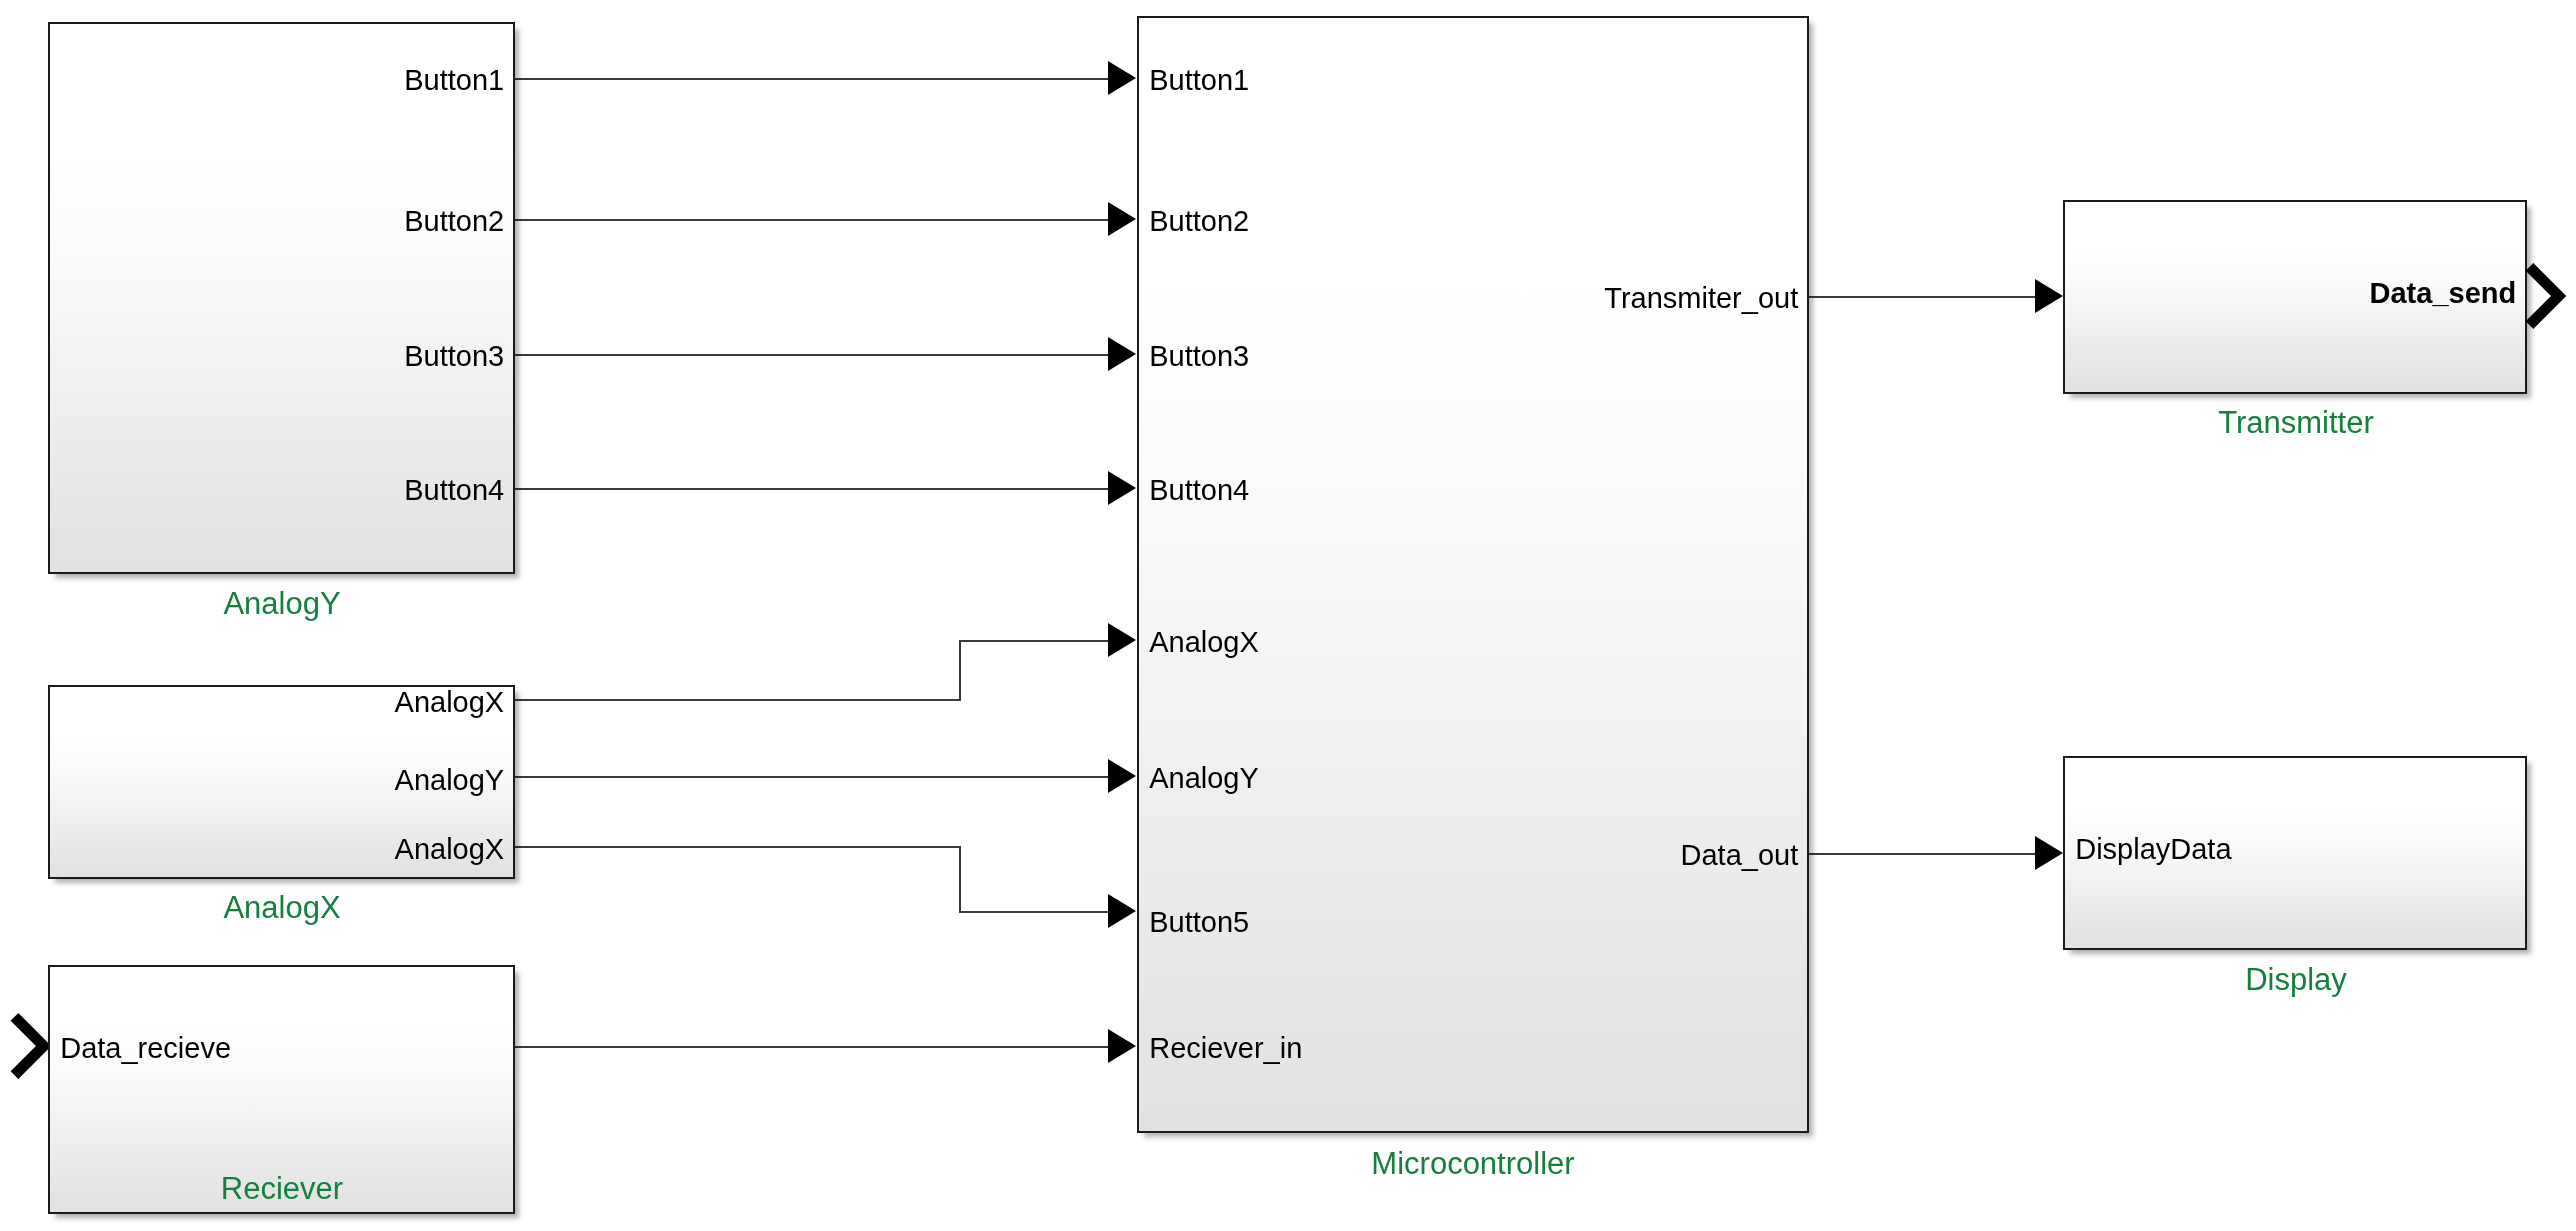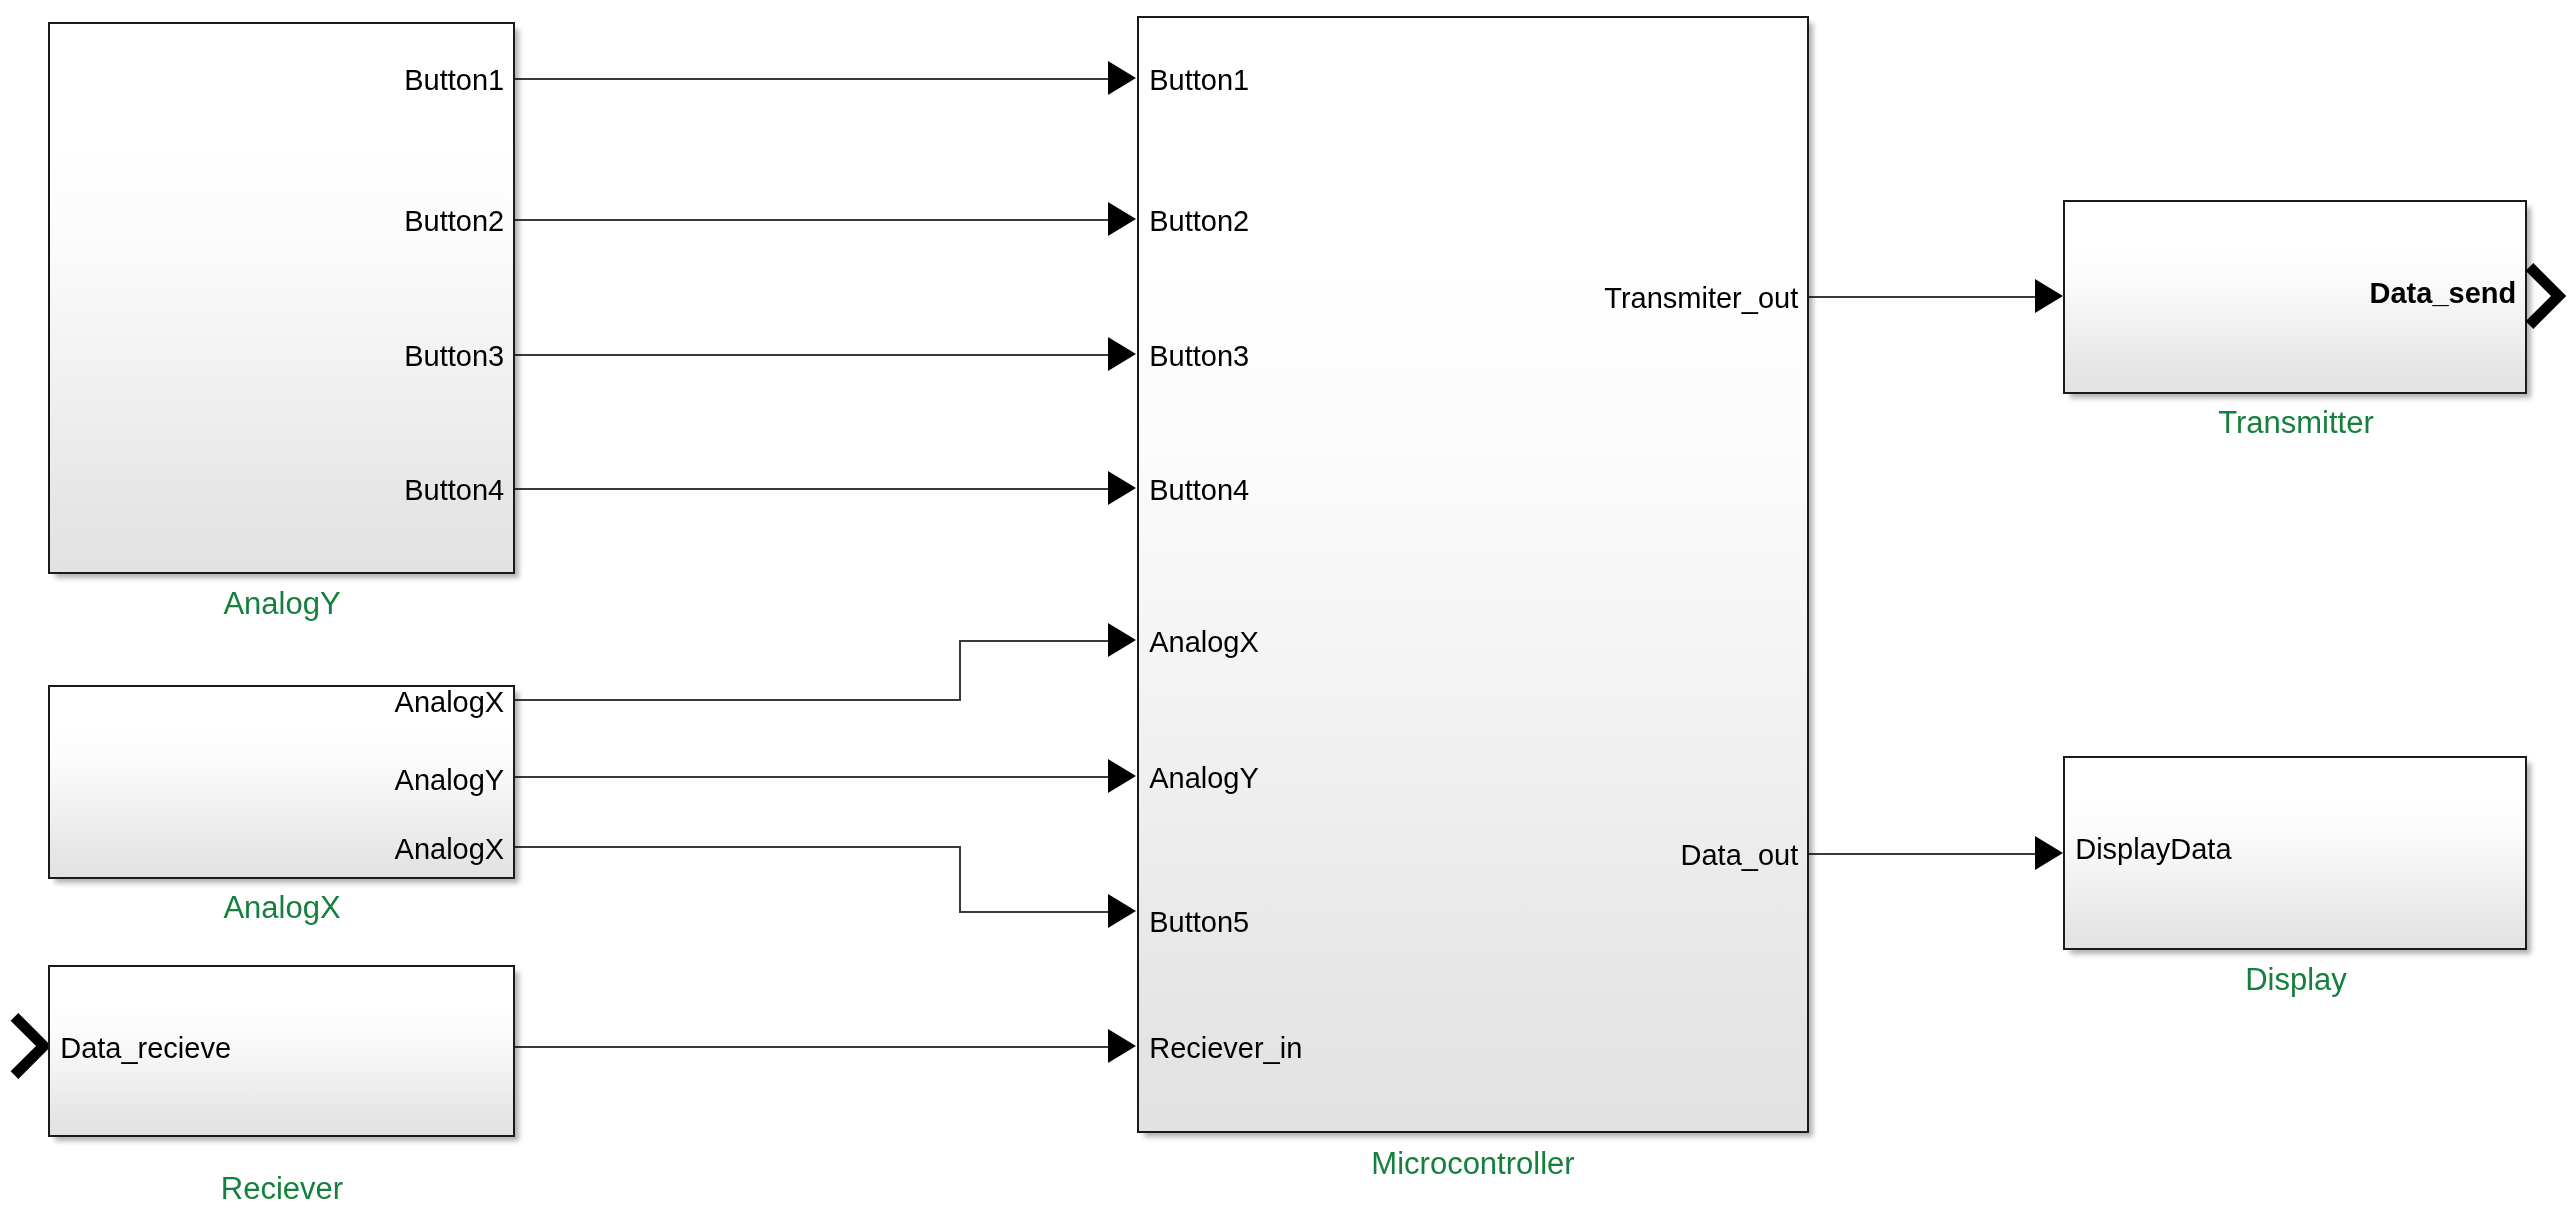--- a/index.html
+++ b/index.html
@@ -154,21 +154,21 @@
       <span class="port-label right" style="top:162px;">AnalogX</span>
     </div>
   </div>
   <span class="block-caption" style="left:282px; top:892px;">AnalogX</span>
 
   <div class="chevron" style="left:10.2px; top:1046px;">
     <svg width="41" height="67" viewBox="0 0 56 92" aria-hidden="true">
       <path d="M6 6 L46 46 L6 86" fill="none" stroke="#000000" stroke-width="15" stroke-linecap="butt" stroke-linejoin="miter"></path>
     </svg>
   </div>
-  <div class="block" style="left:48px; top:965px; width:467px; height:172px;">
+  <div class="block" style="left:48px; top:965px; width:467px; height:249px;">
     <div class="block-body">
       <span class="port-label left" style="top:81px;">Data_recieve</span>
     </div>
   </div>
   <span class="block-caption" style="left:282px; top:1173px;">Reciever</span>
 
   <div class="block" style="left:1137px; top:16px; width:672px; height:1117px;">
     <div class="block-body">
       <span class="port-label left" style="top:62px;">Button1</span>
       <span class="port-label left" style="top:203px;">Button2</span>

